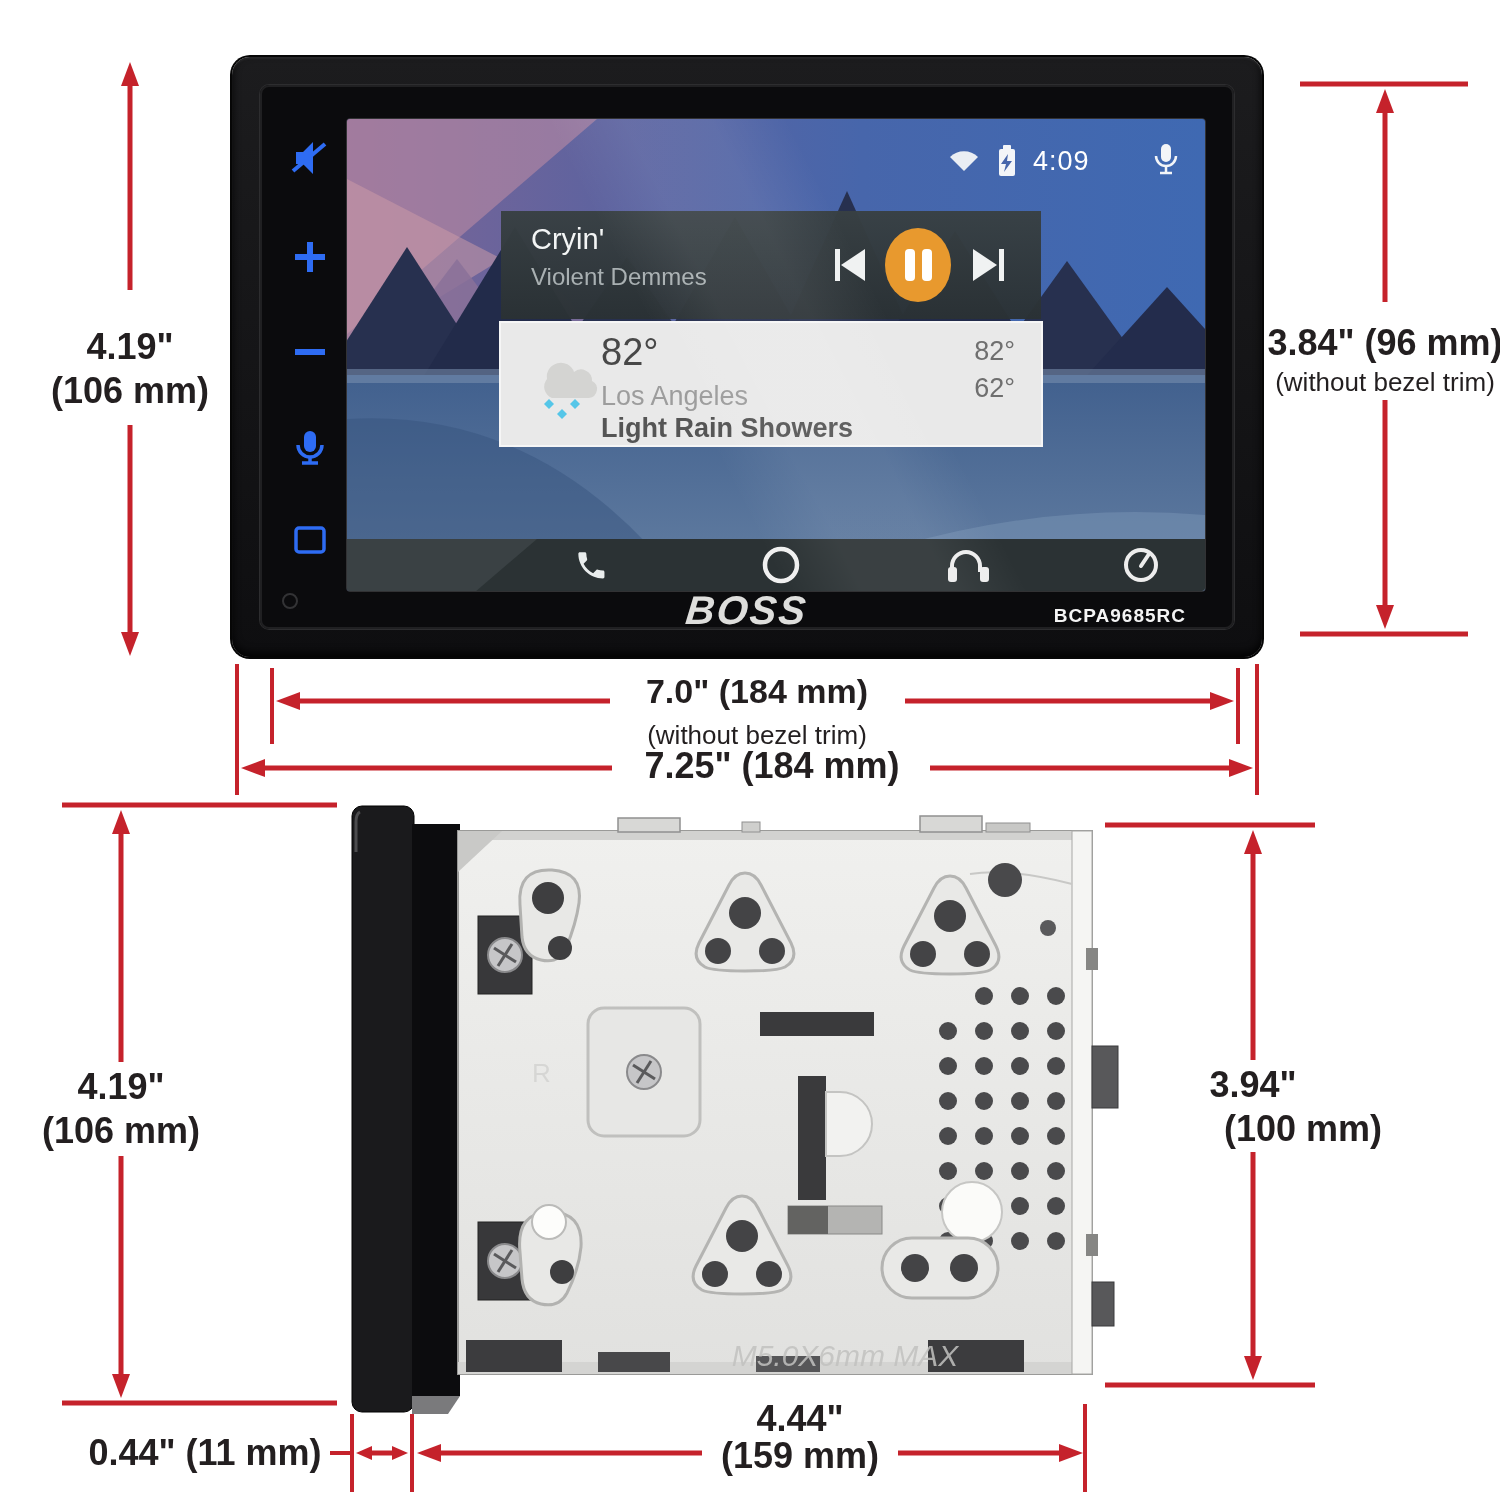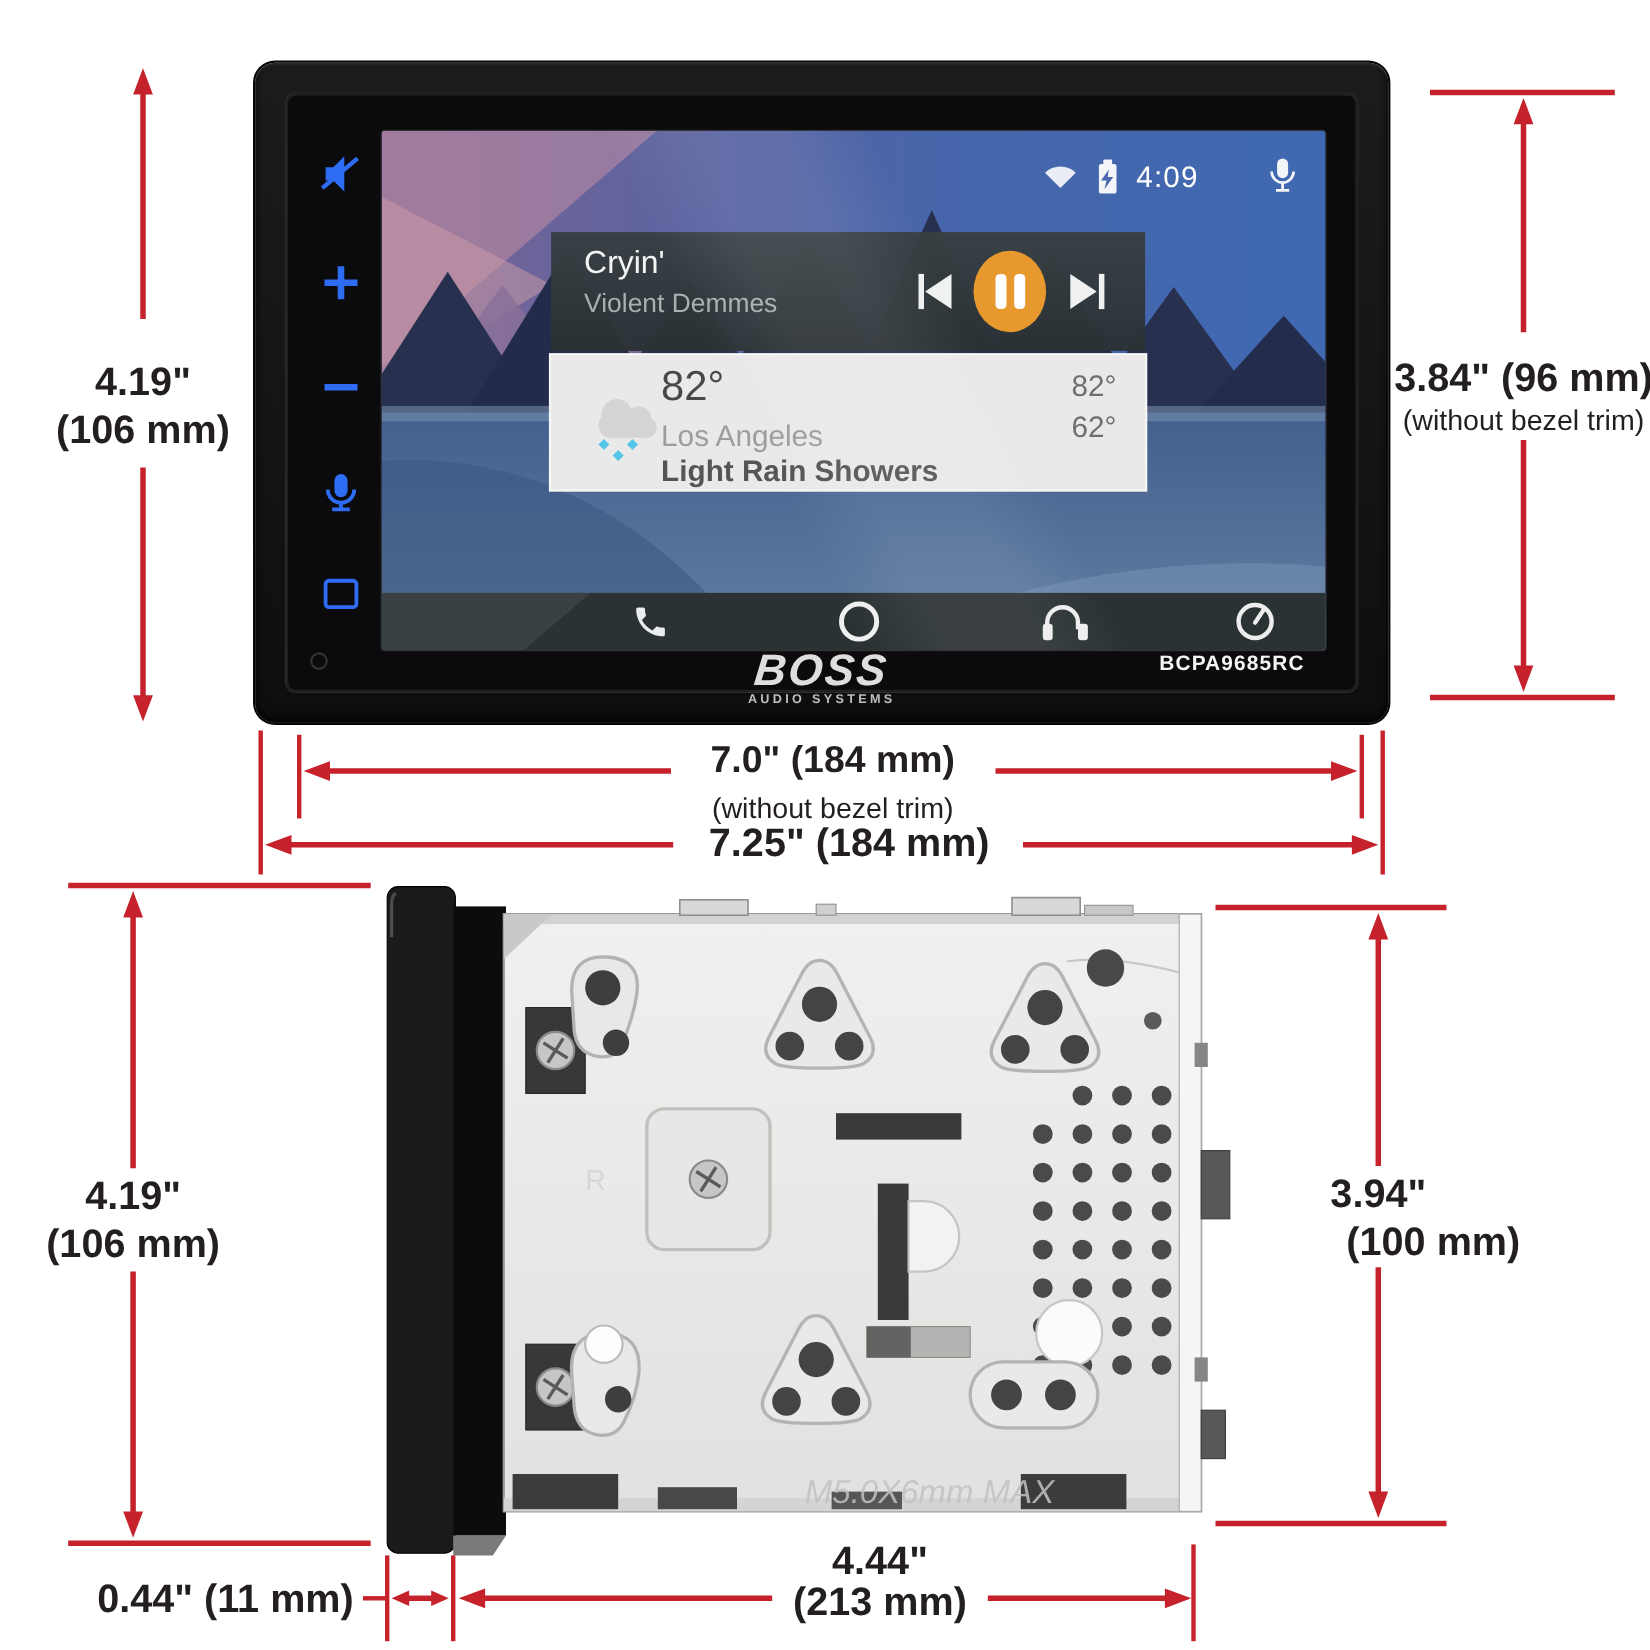--- a/index.html
+++ b/index.html
@@ -36,21 +36,21 @@
   .w-city{position:absolute;left:100px;top:58px;color:#9d9d9d;font-size:27px;}
   .w-cond{position:absolute;left:100px;top:90px;color:#555555;font-size:27px;font-weight:bold;}
   .w-right{position:absolute;right:26px;top:10px;text-align:right;color:#6f6f6f;font-size:27px;line-height:37px;}
   .nav-bar{position:absolute;left:0;top:420px;width:858px;height:52px;background:#2b3234;z-index:5;}
   .nav-bar .hl{position:absolute;left:0;top:0;width:190px;height:52px;background:#3a4144;
       clip-path:polygon(0 0,100% 0,68% 100%,0 100%);}
   .boss-block{position:absolute;left:0;right:0;top:536px;text-align:center;z-index:3;}
   .boss-word{display:inline-block;color:#dededc;font-size:40px;font-weight:bold;font-style:italic;
       letter-spacing:2px;transform:skewX(-6deg);line-height:34px;}
   .boss-sub{color:#bfbfbd;font-size:11.5px;letter-spacing:3px;font-weight:bold;margin-top:2px;}
-  .model{position:absolute;right:76px;top:536px;color:#f4f4f4;font-size:19px;font-weight:bold;
+  .model{position:absolute;right:76px;top:548px;color:#f4f4f4;font-size:19px;font-weight:bold;
       letter-spacing:1px;z-index:3;}
   .reset-dot{position:absolute;left:50px;top:536px;width:12px;height:12px;border:2px solid #333335;border-radius:50%;}
   .side-btn{position:absolute;left:56px;width:44px;height:44px;}
 </style>
 </head>
 <body>
 
 <div class="canvas">
 
   <div class="front-unit">
@@ -198,21 +198,20 @@
             <circle cx="794" cy="26" r="15" stroke="#ededed" stroke-width="4" fill="none"></circle>
             <line x1="794" y1="27" x2="802" y2="15" stroke="#ededed" stroke-width="4" stroke-linecap="round"></line>
           </g>
         </svg>
       </div>
       <div class="sheen"></div>
     </div>
 
     <div class="boss-block">
       <div class="boss-word">BOSS</div>
-      <div class="boss-sub">AUDIO SYSTEMS</div>
     </div>
     <div class="model">BCPA9685RC</div>
     <div class="reset-dot"></div>
   </div>
 
   <svg class="abs" style="left:350px;top:800px" width="770" height="620" viewBox="350 800 770 620">
     <defs>
       <linearGradient id="metal" x1="0" y1="0" x2="0" y2="1">
         <stop offset="0" stop-color="#f0f0ee"></stop>
           <stop offset="1" stop-color="#e1e1df"></stop>
@@ -398,14 +397,14 @@
   <div class="dim sub" style="left:1385px;top:382px">(without bezel trim)</div>
   <div class="dim" style="left:757px;top:691px;font-size:34px">7.0" (184 mm)</div>
   <div class="dim sub" style="left:757px;top:735px">(without bezel trim)</div>
   <div class="dim" style="left:772px;top:766px">7.25" (184 mm)</div>
   <div class="dim" style="left:121px;top:1087px">4.19"</div>
   <div class="dim" style="left:121px;top:1131px">(106 mm)</div>
   <div class="dim" style="left:1253px;top:1085px">3.94"</div>
   <div class="dim" style="left:1303px;top:1129px">(100 mm)</div>
   <div class="dim" style="left:205px;top:1453px">0.44" (11 mm)</div>
   <div class="dim" style="left:800px;top:1419px">4.44"</div>
-  <div class="dim" style="left:800px;top:1456px">(213 mm)</div>
+  <div class="dim" style="left:800px;top:1456px">(159 mm)</div>
 </div>
 
 </body></html>

